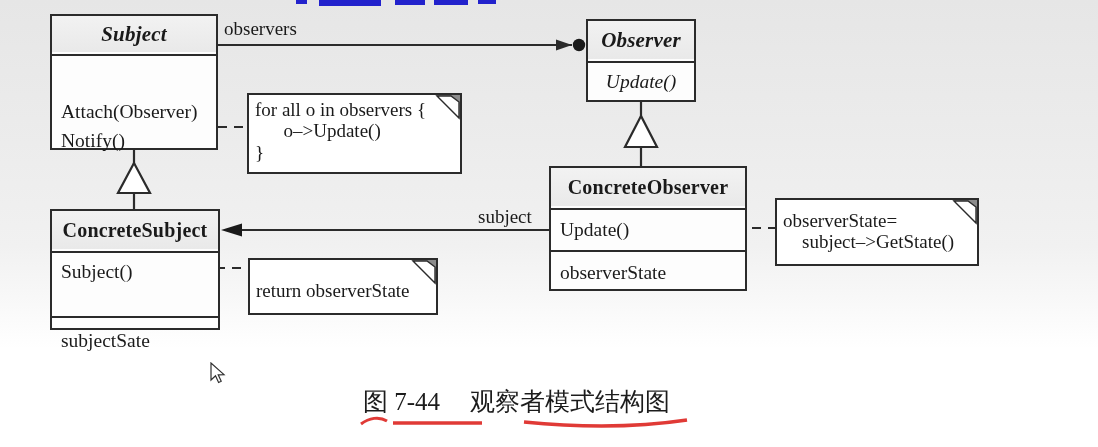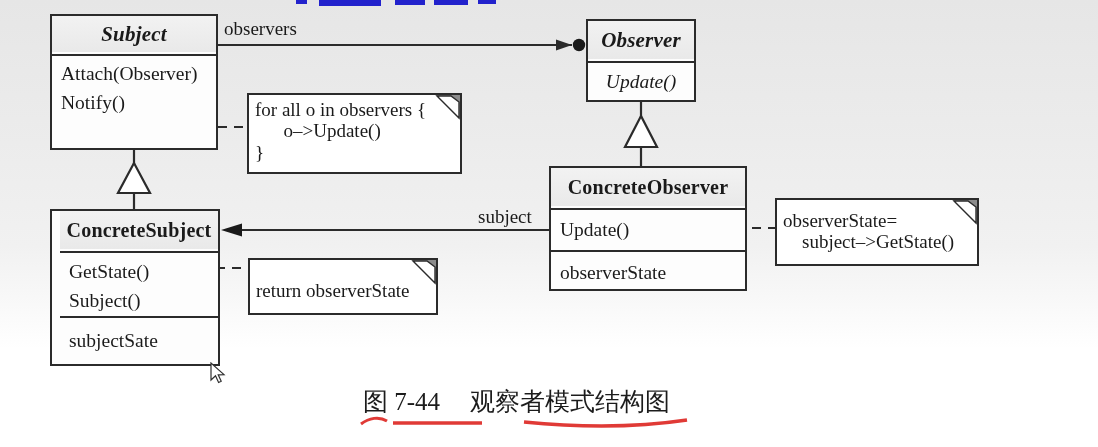--- a/index.html
+++ b/index.html
@@ -145,40 +145,39 @@
       <circle cx="714" cy="228" r="5" fill="#ffffff" stroke="#2b2b2b" stroke-width="2"></circle>
       <path d="M 720 228 L 775 228" stroke-dasharray="9 7"></path>
     </g>
   </svg>
 
   <div class="uml-class" style="left:50px; top:14px; width:168px; height:136px;">
     <div class="compartment" style="height:38px;">
       <div class="cls-title abstract" style="line-height:36px;">Subject</div>
     </div>
     <div class="compartment" style="height:94px; padding-top:3px;">
-      <div class="cls-row" style="line-height:29px;">Attach(Observer)</div>
+      <div class="cls-row" style="line-height:29px;margin-top:38px;">Attach(Observer)</div>
       <div class="cls-row" style="line-height:29px;">Notify()</div>
     </div>
   </div>
 
   <div class="uml-class" style="left:586px; top:19px; width:110px; height:83px;">
     <div class="compartment" style="height:40px;">
       <div class="cls-title abstract" style="line-height:38px;">Observer</div>
     </div>
     <div class="compartment" style="height:39px;">
       <div class="cls-row abstract center" style="line-height:37px;">Update()</div>
     </div>
   </div>
 
-  <div class="uml-class" style="left:50px; top:209px; width:170px; height:157px;padding-left:8px;">
+  <div class="uml-class" style="left:50px; top:209px; width:170px; height:121px;">
     <div class="compartment" style="height:40px;">
       <div class="cls-title" style="line-height:38px; font-size:20px;">ConcreteSubject</div>
     </div>
     <div class="compartment" style="height:65px; padding-top:4px;">
-      <div class="cls-row" style="line-height:29px;">GetState()</div>
       <div class="cls-row" style="line-height:29px;">Subject()</div>
     </div>
     <div class="compartment" style="height:48px;">
       <div class="cls-row" style="line-height:46px;">subjectSate</div>
     </div>
   </div>
 
   <div class="uml-class" style="left:549px; top:166px; width:198px; height:125px;">
     <div class="compartment" style="height:40px;">
       <div class="cls-title" style="line-height:38px; font-size:20px;">ConcreteObserver</div>

